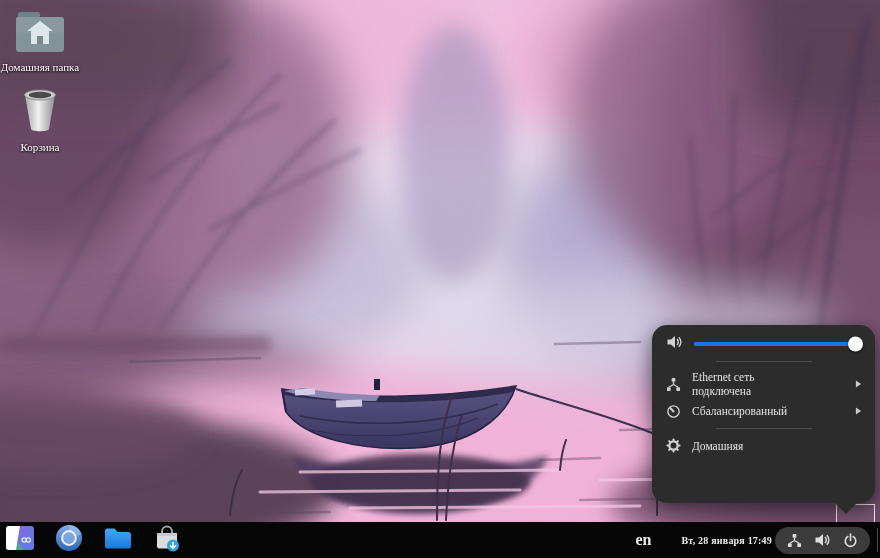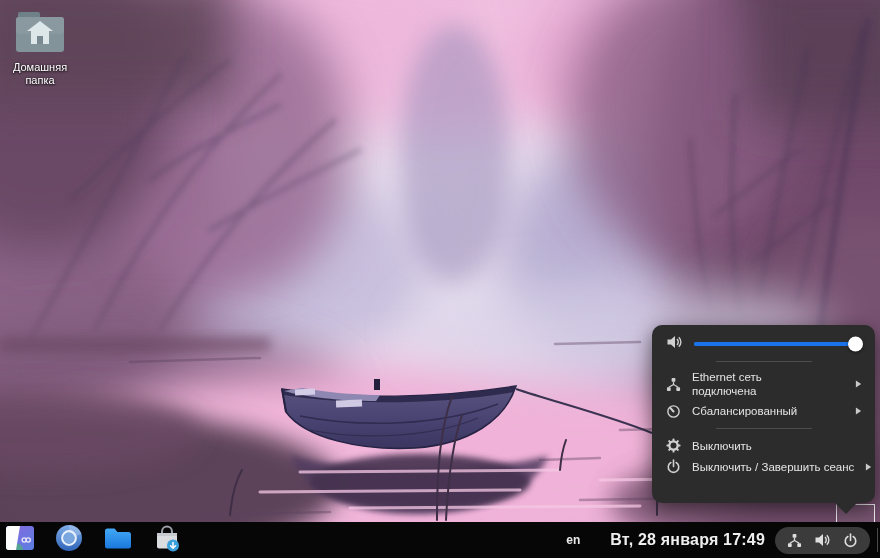--- a/index.html
+++ b/index.html
@@ -1,32 +1,32 @@
 <!DOCTYPE html>
 <html><head>
 <meta charset="utf-8">
 <style>
   html,body{margin:0;padding:0;background:#000;}
   .screen{position:relative;width:880px;height:558px;overflow:hidden;
-          font-family:Liberation Sans, sans-serif;-webkit-font-smoothing:antialiased;}
+          font-family:Liberation Serif, serif;-webkit-font-smoothing:antialiased;}
   
   .wallpaper{position:absolute;left:0;top:0;width:880px;height:522px;z-index:0;}
   
   .desk-icon{position:absolute;width:80px;text-align:center;z-index:2;cursor:default;}
   .desk-icon .glyph{display:inline-block;}
   .desk-label{margin-top:3px;font-size:11px;line-height:13px;color:#fff;
               text-shadow:0 1px 2px rgba(0,0,0,.85),0 0 3px rgba(0,0,0,.6);}
   #desk-home{left:0;top:10px;}
   #desk-trash{left:0;top:86px;}
   
   .focus-rect{position:absolute;left:836px;top:504px;width:37px;height:17px;
               border:1px solid rgba(255,255,255,.92);background:rgba(255,255,255,.05);z-index:4;}
   
   .qs-menu{position:absolute;left:652px;top:325px;width:223px;height:178px;
-           background:#2c2c2c;border-radius:10px;z-index:10;
+           background:#2c2c2c;border-radius:15px;z-index:10;
            box-shadow:0 6px 20px rgba(0,0,0,.55);color:#e2e2e2;}
   .qs-tail{position:absolute;left:183px;top:178px;width:0;height:0;
            border-left:11px solid transparent;border-right:11px solid transparent;
            border-top:11px solid #2c2c2c;}
   .qs-volume{display:flex;align-items:center;height:22px;margin-top:8px;padding:0 14px;}
   .vol-track{position:relative;flex:1;height:4px;margin-left:11px;border-radius:2px;background:#1a73e8;}
   .vol-fill{position:absolute;left:0;top:0;height:100%;width:100%;border-radius:2px;background:#1a73e8;}
   .vol-thumb{position:absolute;right:-2px;top:50%;transform:translateY(-50%);
              width:15px;height:15px;border-radius:50%;background:#fff;
              box-shadow:0 1px 3px rgba(0,0,0,.5);}
@@ -37,22 +37,22 @@
   .qs-item .arrow{margin-left:auto;display:flex;}
   .h32{height:32px;} .h22{height:22px;justify-content:space-between;} .h21{height:21px;}
   .wrap .lbl{max-width:118px;}
   .nowrap .lbl{white-space:nowrap;}
   
   .taskbar{position:absolute;left:0;top:522px;width:880px;height:36px;background:#060606;
            display:flex;align-items:center;z-index:20;color:#e9e9e9;}
   .task-apps{display:flex;align-items:center;gap:19px;padding-left:5px;}
   .app-btn{width:30px;height:30px;display:flex;align-items:center;justify-content:center;cursor:pointer;}
   .task-right{margin-left:auto;display:flex;align-items:center;}
-  .lang{font-size:12px;font-weight:600;color:#e9e9e9;margin-right:30px;}
-  .clock{font-size:16px;font-weight:600;color:#eee;margin-right:10px;letter-spacing:.2px;}
+  .lang{font-size:16px;font-weight:600;color:#e9e9e9;margin-right:30px;}
+  .clock{font-size:10px;font-weight:600;color:#eee;margin-right:3px;letter-spacing:.2px;}
   .tray-pill{display:flex;align-items:center;gap:12px;background:#3b3b3b;border-radius:14px;
              height:27px;padding:0 12px;margin-right:7px;}
   .tray-pill .tico{display:flex;cursor:pointer;}
   .edge-line{width:1px;height:24px;background:#4a4a4a;margin-right:2px;}
 </style>
 </head>
 <body>
 
 <div class="screen">
 
@@ -184,20 +184,37 @@
         <rect x="2" y="7" width="48" height="35" rx="3" fill="#82939a"></rect>
         <rect x="2" y="7" width="48" height="17" rx="3" fill="#8b9ba1" opacity=".7"></rect>
         <polygon points="26,11 39,21 13,21" fill="#dde6e9"></polygon>
         <rect x="17" y="21" width="18" height="13" fill="#dde6e9"></rect>
         <rect x="23" y="26" width="6" height="8" fill="#78898f"></rect>
       </svg>
     </span>
     <div class="desk-label">Домашняя папка</div>
   </div>
 
+  <div class="desk-icon" id="desk-trash">
+    <span class="glyph">
+      <svg width="40" height="48" viewBox="0 0 40 48">
+        <defs>
+          <linearGradient id="bin" x1="0" y1="0" x2="1" y2="0">
+            <stop offset="0" stop-color="#a8a8a8"></stop>
+              <stop offset="0.45" stop-color="#efefef"></stop>
+            <stop offset="1" stop-color="#8f8f8f"></stop>
+          </linearGradient>
+        </defs>
+        <path d="M5,9 L11,43 C11,46 29,46 29,43 L35,9 Z" fill="url(#bin)"></path>
+        <ellipse cx="20" cy="9" rx="15.5" ry="5" fill="#cfcfcf" stroke="#8a8a8a" stroke-width="1"></ellipse>
+        <ellipse cx="20" cy="9" rx="11.5" ry="3.2" fill="#4a4a4a"></ellipse>
+      </svg>
+    </span>
+    <div class="desk-label">Корзина</div>
+  </div>
 
   <div class="focus-rect"></div>
 
   <div class="qs-menu">
     <div class="qs-tail"></div>
 
     <div class="qs-volume">
       <span class="ic">
         <svg width="17" height="16" viewBox="0 0 16 16">
           <polygon points="1,5.5 4.5,5.5 8.5,2 8.5,14 4.5,10.5 1,10.5" fill="#d0d0d0"></polygon>
@@ -256,38 +273,24 @@
             <rect x="7" y="0.5" width="2" height="3.2" rx="0.7" transform="rotate(45 8 8)"></rect>
             <rect x="7" y="0.5" width="2" height="3.2" rx="0.7" transform="rotate(90 8 8)"></rect>
             <rect x="7" y="0.5" width="2" height="3.2" rx="0.7" transform="rotate(135 8 8)"></rect>
             <rect x="7" y="12.3" width="2" height="3.2" rx="0.7" transform="rotate(45 8 8)"></rect>
             <rect x="7" y="12.3" width="2" height="3.2" rx="0.7" transform="rotate(90 8 8)"></rect>
             <rect x="7" y="12.3" width="2" height="3.2" rx="0.7" transform="rotate(135 8 8)"></rect>
           </g>
           <circle cx="8" cy="8" r="4.4" stroke="#d0d0d0" stroke-width="2.4" fill="none"></circle>
         </svg>
       </span>
-      <span class="lbl">Выключить</span>
-    </div>
-
-
-    <div class="qs-item h21 nowrap">
-      <span class="ic">
-        <svg width="15" height="15" viewBox="0 0 16 16">
-          <path d="M5.2,3.8 A5.6,5.6 0 1 0 10.8,3.8" stroke="#d0d0d0" stroke-width="1.7" fill="none" stroke-linecap="round"></path>
-          <path d="M8,1.2 V8" stroke="#d0d0d0" stroke-width="1.7" stroke-linecap="round"></path>
-        </svg>
-      </span>
-      <span class="lbl">Выключить / Завершить сеанс</span>
-      <span class="arrow">
-        <svg width="7" height="10" viewBox="0 0 8 10">
-            <polygon points="1,1 7,5 1,9" fill="#c9c9c9"></polygon>
-          </svg>
-      </span>
-    </div>
+      <span class="lbl">Домашняя</span>
+    </div>
+
+
   </div>
 
   <div class="taskbar">
     <div class="task-apps">
 
       <div class="app-btn">
         <span>
           <svg width="28" height="24" viewBox="0 0 28 24">
             <defs>
               <linearGradient id="lg" x1="0" y1="0" x2="1" y2="1">

